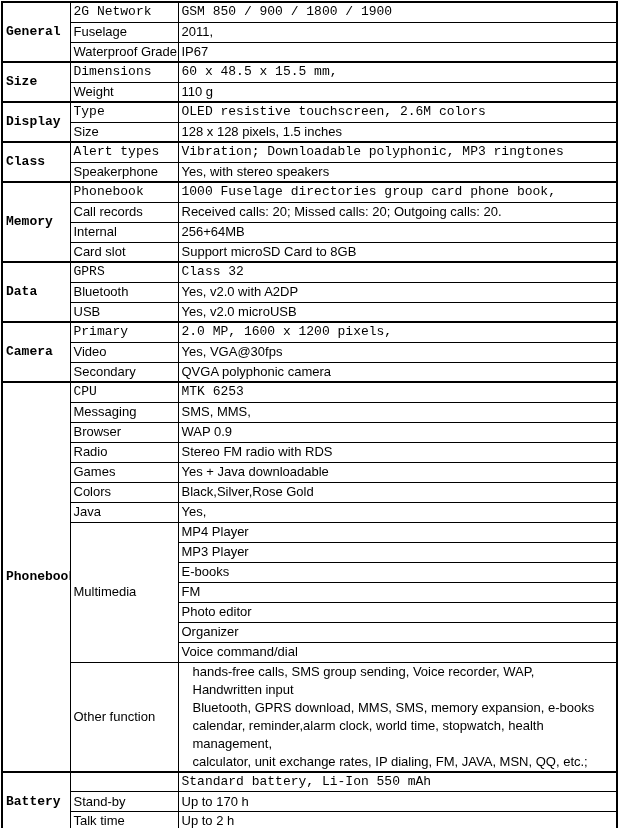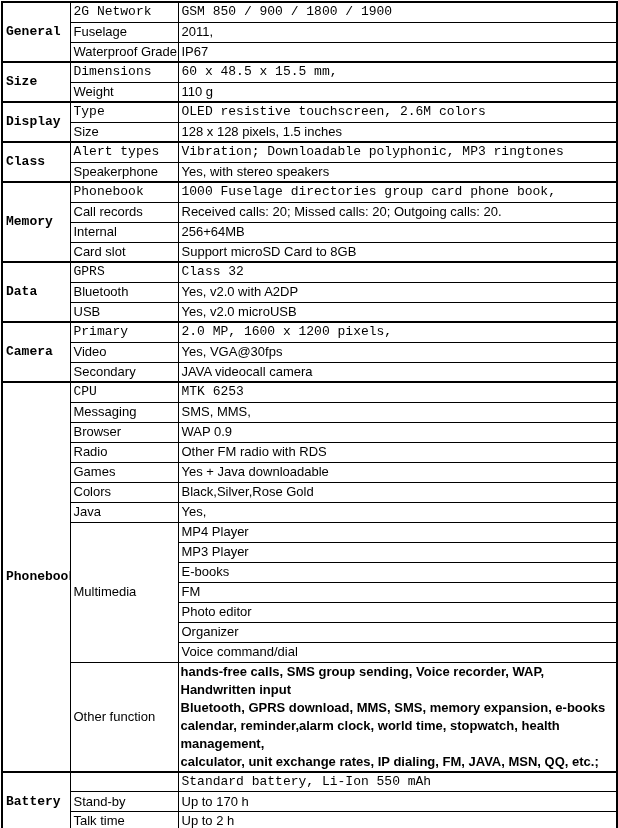--- a/index.html
+++ b/index.html
@@ -32,22 +32,21 @@
     padding: 1px 3px;
     vertical-align: middle;
     overflow: hidden;
     white-space: nowrap;
   }
   tr { height: 20px; }
   td.cat { font-weight: bold; }
   tr.sec > td { border-top: 2px solid #000000; font-family: Liberation Mono, monospace; }
   td.of-val {
     white-space: normal;
-    padding: 0 2px;
-    font-weight: bold;
+    padding: 0 14px;
   }
   td.of-val div {
     line-height: 18px;
   }
 </style>
 </head>
 <body>
 
 <div class="page">
   <table class="spec">
@@ -138,39 +137,39 @@
       <td class="cat" rowspan="3">Camera</td>
       <td class="lbl">Primary</td>
       <td class="val">2.0 MP, 1600 x 1200 pixels,</td>
     </tr>
     <tr>
       <td class="lbl">Video</td>
       <td class="val">Yes, VGA@30fps</td>
     </tr>
     <tr>
       <td class="lbl">Secondary</td>
-      <td class="val">JAVA videocall camera</td>
+      <td class="val">QVGA polyphonic camera</td>
     </tr>
 
     <tr class="sec">
       <td class="cat" rowspan="15">Phonebook</td>
       <td class="lbl">CPU</td>
       <td class="val">MTK 6253</td>
     </tr>
     <tr>
       <td class="lbl">Messaging</td>
       <td class="val">SMS, MMS,</td>
     </tr>
     <tr>
       <td class="lbl">Browser</td>
       <td class="val">WAP 0.9</td>
     </tr>
     <tr>
       <td class="lbl">Radio</td>
-      <td class="val">Other FM radio with RDS</td>
+      <td class="val">Stereo FM radio with RDS</td>
     </tr>
     <tr>
       <td class="lbl">Games</td>
       <td class="val">Yes + Java downloadable</td>
     </tr>
     <tr>
       <td class="lbl">Colors</td>
       <td class="val">Black,Silver,Rose Gold</td>
     </tr>
     <tr>

